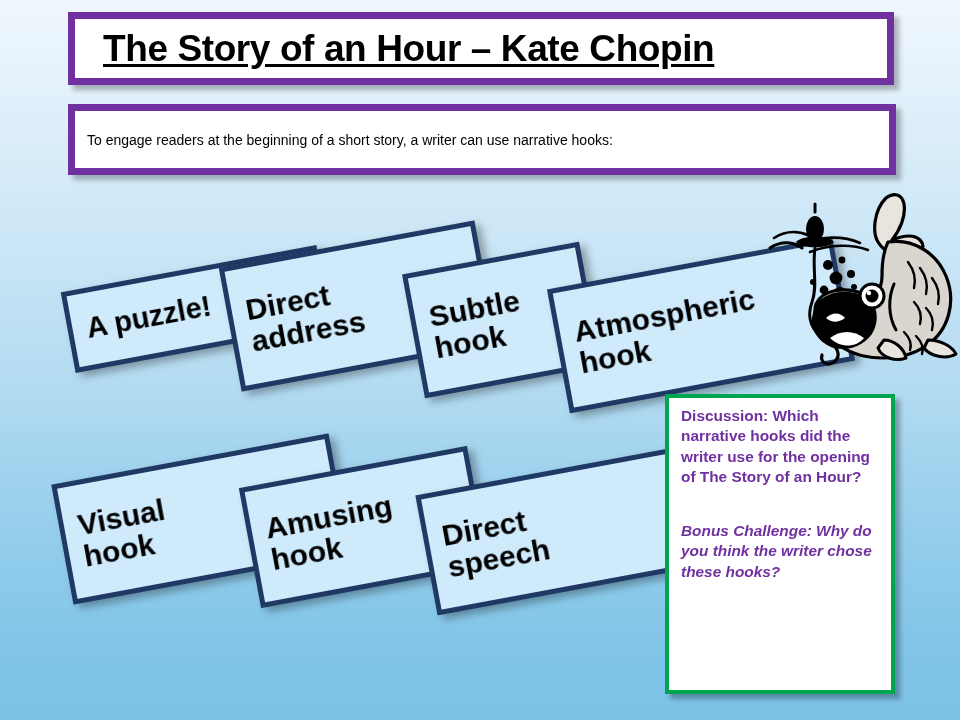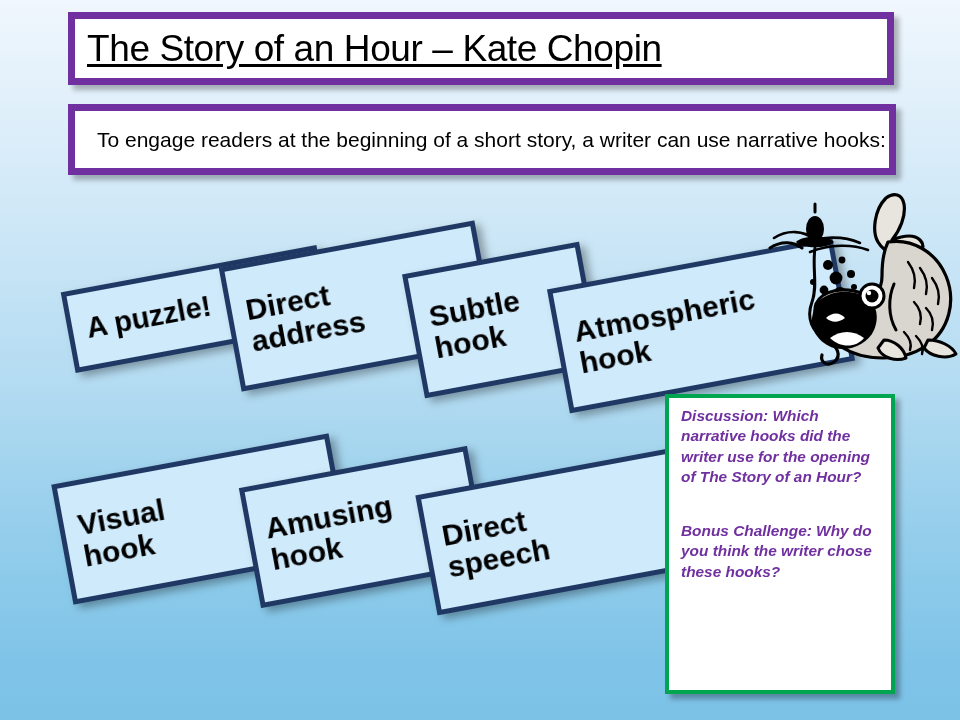--- a/index.html
+++ b/index.html
@@ -41,42 +41,43 @@
     top: 12px;
     width: 826px;
     height: 73px;
     border: 7px solid #7030a0;
     display: flex;
     align-items: center;
     justify-content: flex-start;
   }
   #title-text {
     font-size: 37px;
-    font-weight: normal;
+    font-weight: bold;
     color: #000000;
     text-decoration: underline;
     text-underline-offset: 3px;
     letter-spacing: -0.4px;
     padding-left: 12px;
     white-space: nowrap;
+    margin-left: 16px;
   }
 
   #subtitle-box {
     left: 68px;
     top: 104px;
     width: 828px;
     height: 71px;
     border: 7px solid #7030a0;
     display: flex;
     align-items: center;
   }
   #subtitle-text {
-    font-size: 21px;
+    font-size: 14px;
     color: #000000;
-    padding-left: 22px;
+    padding-left: 12px;
     white-space: nowrap;
   }
 
   
   .hook {
     position: absolute;
     box-sizing: border-box;
     background: #cfeafb;
     border: 5px solid #1f3864;
     display: flex;
@@ -174,21 +175,20 @@
     box-shadow: 5px 5px 5px rgba(0,0,0,0.3);
     z-index: 20;
     padding: 8px 10px 6px 12px;
   }
   .discussion-p {
     font-size: 15.4px;
     font-weight: bold;
     color: #7030a0;
     line-height: 1.33;
     margin: 0;
-    font-style: italic;
   }
   #discussion-bonus {
     font-style: italic;
     margin-top: 33px;
   }
 </style>
 </head>
 <body>
 
 <div id="slide">

